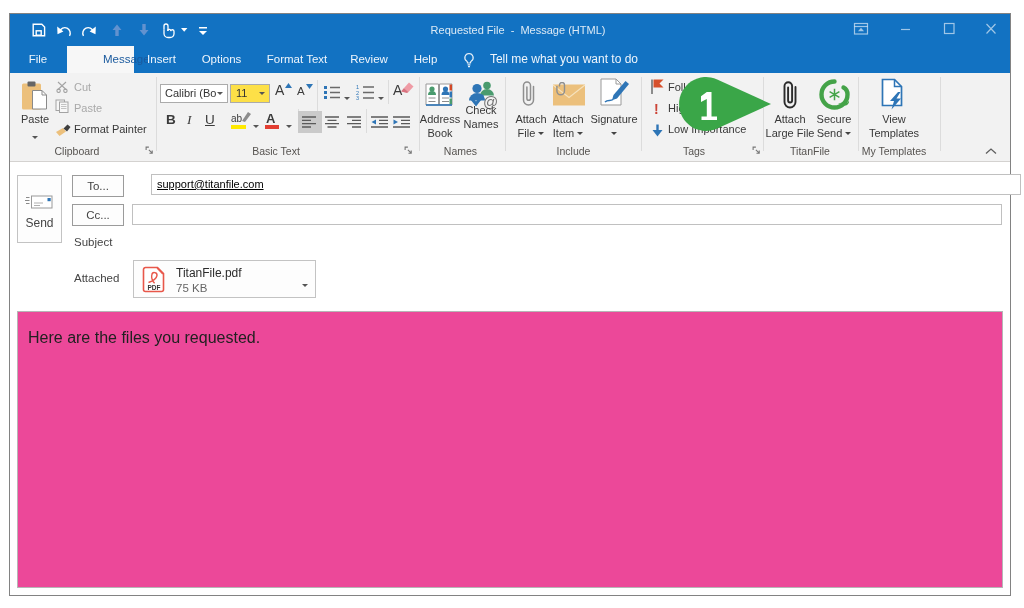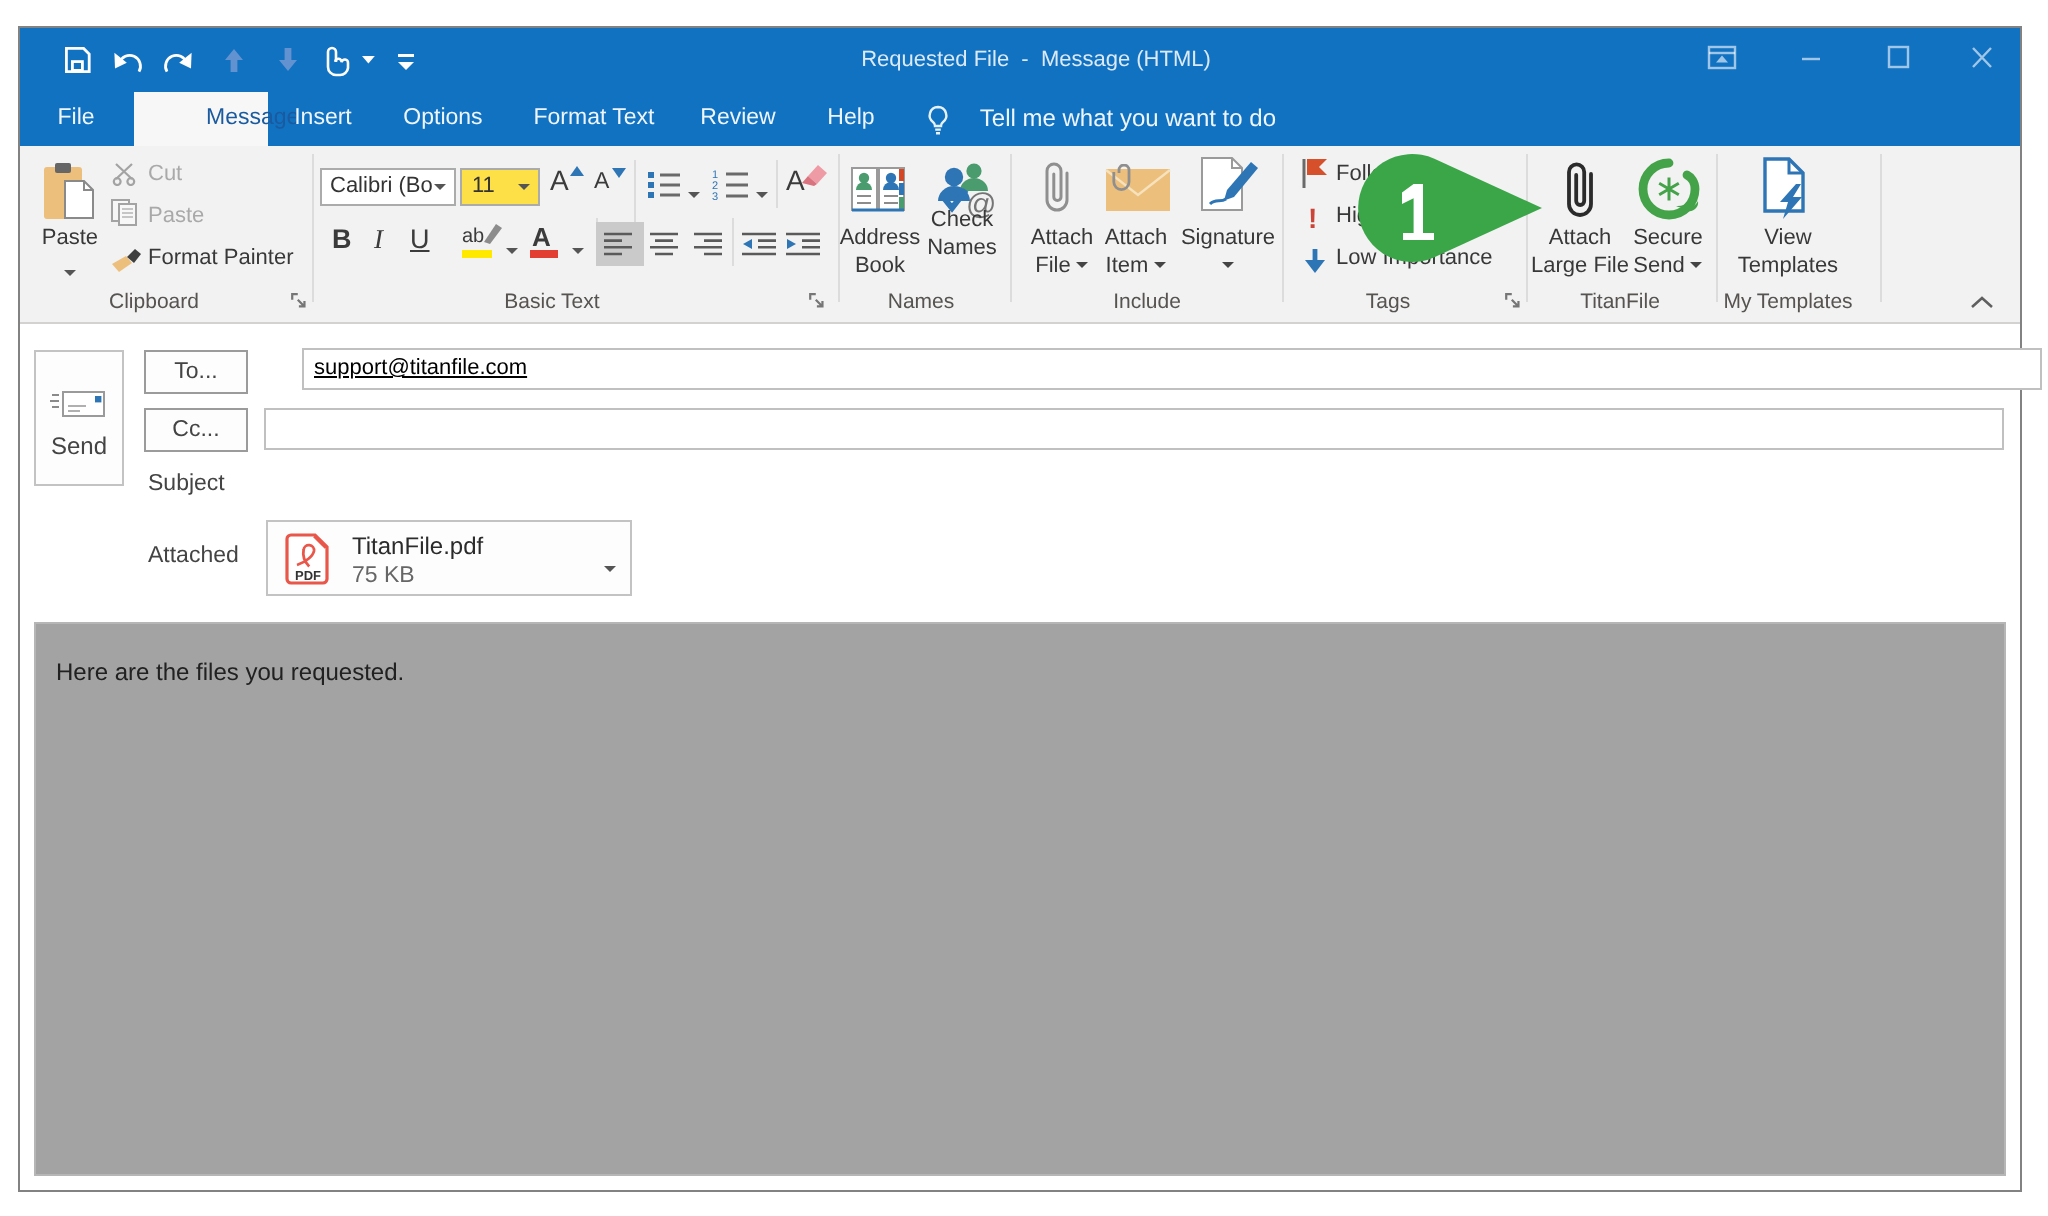--- a/index.html
+++ b/index.html
@@ -18,22 +18,22 @@
 .blabel{position:absolute;font-size:11px;color:#383838;text-align:center;white-space:nowrap;line-height:13.5px;}
 .slabel{position:absolute;font-size:11px;color:#383838;white-space:nowrap;}
 .gray{color:#a9a9a9;}
 .dd{display:inline-block;width:0;height:0;border-left:3.2px solid transparent;border-right:3.2px solid transparent;border-top:3.8px solid #555;vertical-align:2px;}
 .vsep{position:absolute;width:1px;background:#dcdcdc;}
 #hdr{position:absolute;left:0;top:148px;width:1000px;height:149px;background:#fff;}
 .fbtn{position:absolute;left:62px;width:52px;height:22px;border:1px solid #9b9b9b;background:#fdfdfd;
   font-size:11.5px;color:#444;text-align:center;line-height:20px;}
 .ffield{position:absolute;left:122px;width:870px;height:21px;border:1px solid #c0c0c0;background:#fff;
   font-size:11px;color:#000;line-height:19px;padding-left:5px;}
-#bodybox{position:absolute;left:7px;top:297px;width:986px;height:277px;border:1px solid #b6b6b6;background:#a3a3a3;
-  font-size:12px;color:#212121;padding:17px 0 0 10px;}
+#bodybox{position:absolute;left:7px;top:297px;width:986px;height:277px;border:1px solid #b6b6b6;background:#ec4899;
+  font-size:16px;color:#212121;padding:17px 0 0 10px;}
 .ic{position:absolute;}
 .launch{top:73px;width:10px;height:10px;}
 </style>
 </head>
 <body>
 <div id="stage">
 <div id="win">
   <div id="titlebar">
     <svg class="ic" style="left:20px;top:7px;" width="230" height="20" viewBox="0 0 230 20">
       <g fill="none" stroke="#fff" stroke-width="1.4">

